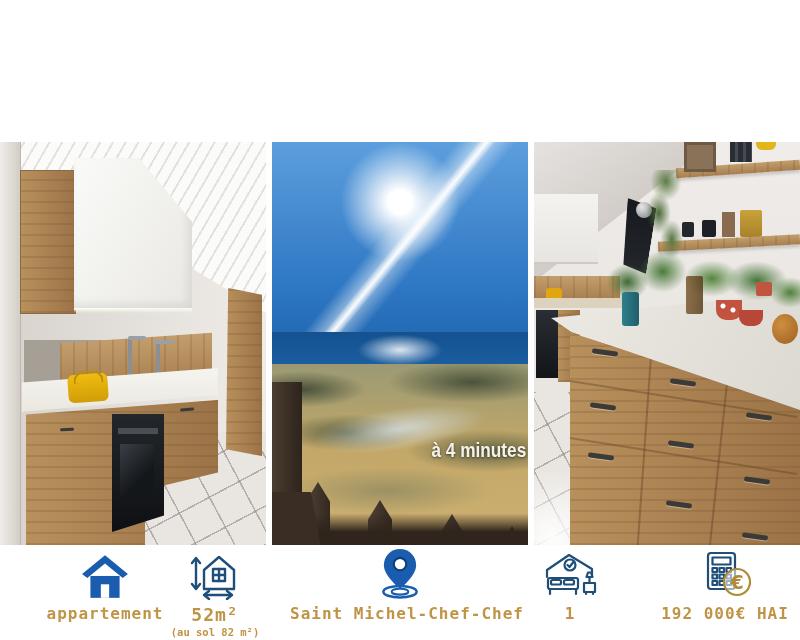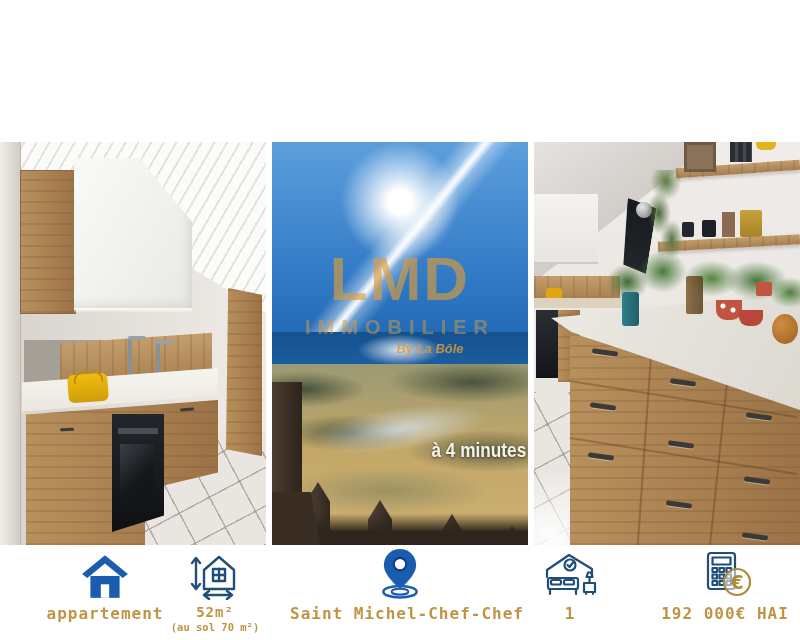--- a/index.html
+++ b/index.html
@@ -187,25 +187,20 @@
     <div class="bc-beach">
       <div class="bc-rocks"></div>
       <div class="bc-channel"></div>
     </div>
     <div class="bc-fencepost-big"></div>
     <div class="bc-post" style="left:34px;top:340px;"></div>
     <div class="bc-post" style="left:96px;top:358px;"></div>
     <div class="bc-post" style="left:168px;top:372px;"></div>
     <div class="bc-post" style="left:228px;top:384px;"></div>
     <div class="bc-fence"></div>
-    <div class="bc-mark">
-      <span class="bc-mark-lmd">LMD</span>
-      <span class="bc-mark-imm">IMMOBILIER</span>
-      <span class="bc-mark-by">By La Bôle</span>
-    </div>
     <div class="bc-caption">
       <span>à 4 minutes de la plage à byciceltte</span>
     </div>
   </div>
 
   <div id="photo-right" class="photo">
     <div class="rk-wall"></div>
     <div class="rk-ceiling"></div>
     <div class="rk-cabs"></div>
     <div class="rk-hood"></div>
@@ -270,22 +265,22 @@
         <line x1="30" y1="19" x2="30" y2="31"></line>
         <line x1="24" y1="25" x2="36" y2="25"></line>
         <line x1="7" y1="9" x2="7" y2="38"></line>
         <polyline points="3,13 7,8 11,13"></polyline>
         <polyline points="3,34 7,39 11,34"></polyline>
         <line x1="16" y1="45" x2="42" y2="45"></line>
         <polyline points="20,41 15,45 20,49"></polyline>
         <polyline points="38,41 43,45 38,49"></polyline>
       </svg>
     </div>
-    <div class="f-label" style="font-size:14px;">52m²</div>
-    <div class="f-sublabel">(au sol 70 m²)</div>
+    <div class="f-label" style="font-size:18px;">52m²</div>
+    <div class="f-sublabel">(au sol 82 m²)</div>
   </div>
 
   <div class="footer-item" style="left:290px;width:220px;">
     <div class="f-icon">
       <svg width="46" height="52" viewBox="0 0 44 50">
         <ellipse cx="22" cy="42" rx="16" ry="5.5" fill="none" stroke="#1a5cad" stroke-width="2.4"></ellipse>
         <ellipse cx="22" cy="42" rx="8" ry="2.8" fill="none" stroke="#1a5cad" stroke-width="2"></ellipse>
         <path d="M22 1 C13 1 6.5 8 6.5 16.5 C6.5 27 22 39 22 39 C22 39 37.5 27 37.5 16.5 C37.5 8 31 1 22 1 Z" fill="#1a5cad"></path>
         <circle cx="22" cy="15.5" r="6" fill="#ffffff"></circle>
         <circle cx="22" cy="15.5" r="6" fill="none" stroke="#0f3f7f" stroke-width="2"></circle>

